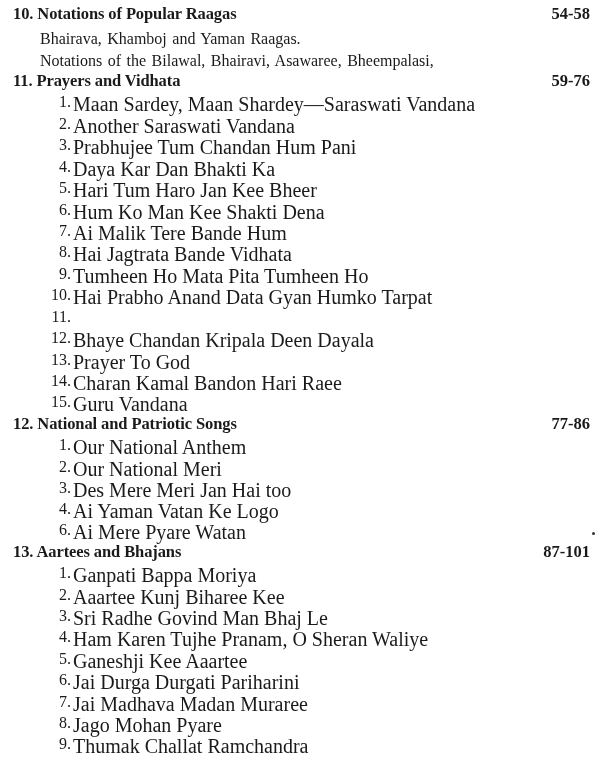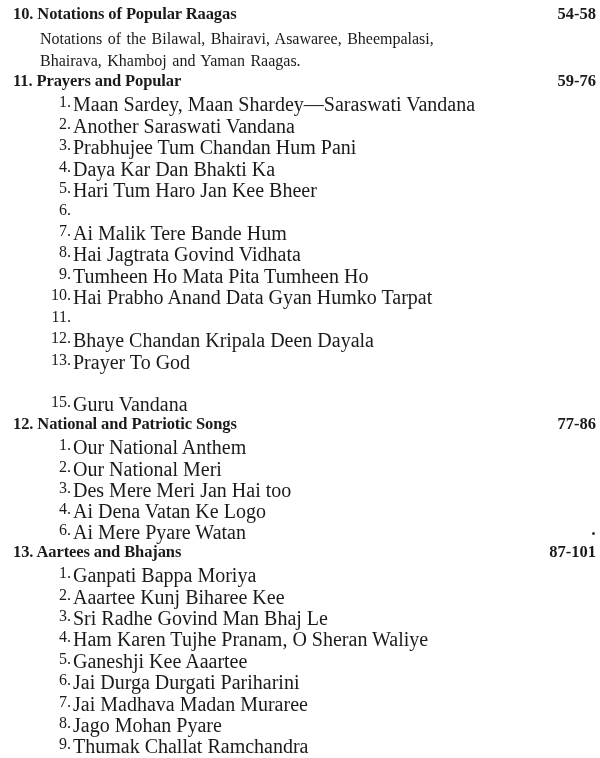--- a/index.html
+++ b/index.html
@@ -9,21 +9,21 @@
     font-family: "Liberation Serif", "DejaVu Serif", serif;
     position: relative;
   }
   .page { position: absolute; left: 0; top: 0; width: 600px; height: 758px; }
   .row { position: absolute; left: 0; width: 600px; height: 22px; }
   .heading .title {
     position: absolute; left: 13px; top: 0;
     font-weight: bold; font-size: 16.5px; letter-spacing: -0.1px;
   }
   .heading .pages {
-    position: absolute; right: 4px; top: 0;
+    position: absolute; right: 10px; top: 0;
     font-weight: bold; font-size: 16.5px;
   }
   .desc {
     position: absolute; left: 40px; font-size: 16px; line-height: 21.5px; width: 500px;
     word-spacing: 1.5px;
   }
   .item .num {
     position: absolute; right: 529px; top: 0; font-size: 16px; text-align: right; white-space: nowrap;
   }
   .item .text {
@@ -34,26 +34,26 @@
 </head>
 <body>
 
 <div class="page">
 
   <div class="row heading" style="top:4px">
     <span class="title"><span>10.</span> <span>Notations of Popular Raagas</span></span>
     <span class="pages">54-58</span>
   </div>
   <div class="desc" style="top:28px">
+    <div>Bhairava, Khamboj and Yaman Raagas.</div>
     <div>Notations of the Bilawal, Bhairavi, Asawaree, Bheempalasi,</div>
-    <div>Bhairava, Khamboj and Yaman Raagas.</div>
   </div>
 
   <div class="row heading" style="top:71px">
-    <span class="title"><span>11.</span> <span>Prayers and Popular</span></span>
+    <span class="title"><span>11.</span> <span>Prayers and Vidhata</span></span>
     <span class="pages">59-76</span>
   </div>
   <div class="row item" style="top:93px">
       <span class="num">1.</span>
       <span class="text">Maan Sardey, Maan Shardey—Saraswati Vandana</span>
     </div>
   <div class="row item" style="top:115px">
       <span class="num">2.</span>
       <span class="text">Another Saraswati Vandana</span>
     </div>
@@ -64,47 +64,52 @@
   <div class="row item" style="top:158px">
       <span class="num">4.</span>
       <span class="text">Daya Kar Dan Bhakti Ka</span>
     </div>
   <div class="row item" style="top:179px">
       <span class="num">5.</span>
       <span class="text">Hari Tum Haro Jan Kee Bheer</span>
     </div>
   <div class="row item" style="top:201px">
       <span class="num">6.</span>
+      <span class="text">Hum Ko Man Kee Shakti Dena</span>
     </div>
   <div class="row item" style="top:222px">
       <span class="num">7.</span>
       <span class="text">Ai Malik Tere Bande Hum</span>
     </div>
   <div class="row item" style="top:243px">
       <span class="num">8.</span>
-      <span class="text">Hai Jagtrata Govind Vidhata</span>
+      <span class="text">Hai Jagtrata Bande Vidhata</span>
     </div>
   <div class="row item" style="top:265px">
       <span class="num">9.</span>
       <span class="text">Tumheen Ho Mata Pita Tumheen Ho</span>
     </div>
   <div class="row item" style="top:286px">
       <span class="num">10.</span>
       <span class="text">Hai Prabho Anand Data Gyan Humko Tarpat</span>
     </div>
   <div class="row item" style="top:308px">
       <span class="num">11.</span>
     </div>
   <div class="row item" style="top:329px">
       <span class="num">12.</span>
       <span class="text">Bhaye Chandan Kripala Deen Dayala</span>
     </div>
   <div class="row item" style="top:351px">
       <span class="num">13.</span>
       <span class="text">Prayer To God</span>
+    </div>
+  <div class="row item" style="top:372px">
+      <span class="num">14.</span>
+      <span class="text">Charan Kamal Bandon Hari Raee</span>
     </div>
   <div class="row item" style="top:393px">
       <span class="num">15.</span>
       <span class="text">Guru Vandana</span>
     </div>
 
   <div class="row heading" style="top:414px">
     <span class="title"><span>12.</span> <span>National and Patriotic Songs</span></span>
     <span class="pages">77-86</span>
   </div>
@@ -115,21 +120,21 @@
   <div class="row item" style="top:458px">
       <span class="num">2.</span>
       <span class="text">Our National Meri</span>
     </div>
   <div class="row item" style="top:479px">
       <span class="num">3.</span>
       <span class="text">Des Mere Meri Jan Hai too</span>
     </div>
   <div class="row item" style="top:500px">
       <span class="num">4.</span>
-      <span class="text">Ai Dena Vatan Ke Logo</span>
+      <span class="text">Ai Yaman Vatan Ke Logo</span>
     </div>
   <div class="row item" style="top:521px">
       <span class="num">6.</span>
       <span class="text">Ai Mere Pyare Watan</span>
     </div>
   <div class="dot" style="left:592px; top:532px"></div>
 
   <div class="row heading" style="top:542px">
     <span class="title"><span>13.</span> <span>Aartees and Bhajans</span></span>
     <span class="pages">87-101</span>

